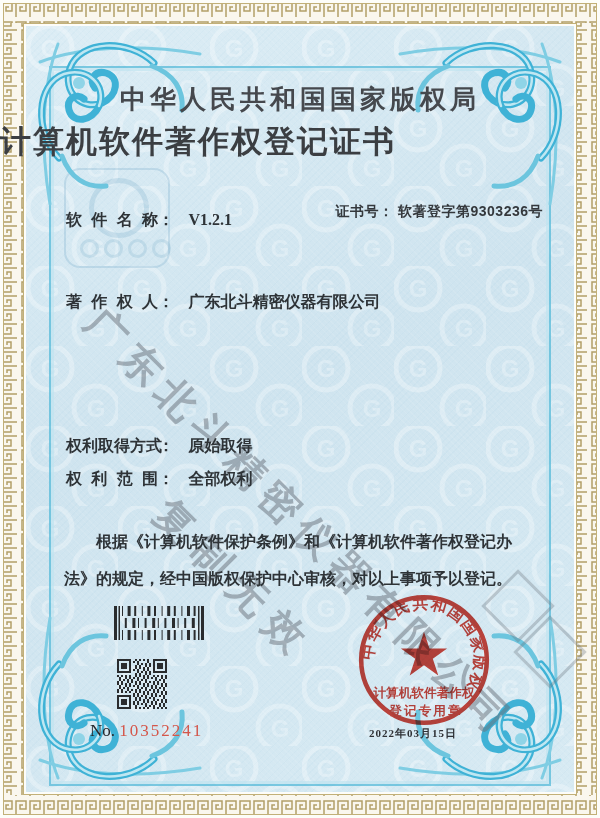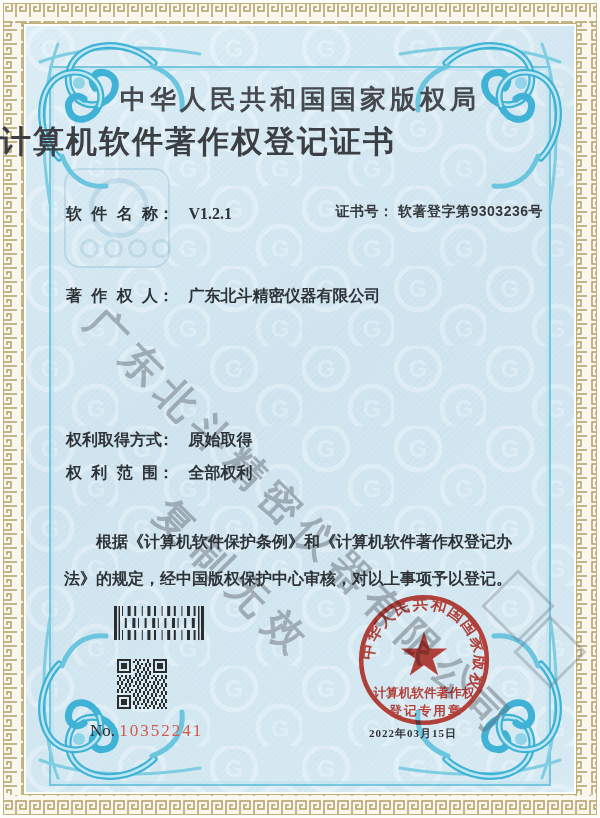--- a/index.html
+++ b/index.html
@@ -18,21 +18,21 @@
   .corner.tl{left:32px;top:36px;}
   .corner.tr{right:32px;top:36px;transform:scaleX(-1);}
   .corner.bl{left:32px;bottom:32px;transform:scaleY(-1);}
   .corner.br{right:32px;bottom:32px;transform:scale(-1,-1);}
   .txt{position:absolute;z-index:7;color:#2e3337;}
   .issuer{left:0;right:0;top:82px;text-align:center;font-family:"Liberation Serif","DejaVu Serif",serif;
           font-weight:bold;font-size:26px;letter-spacing:4px;color:#45484d;}
   .title{left:0;right:0;top:121px;text-align:left;font-family:"Liberation Serif","DejaVu Serif",serif;
          font-weight:bold;font-size:31px;letter-spacing:2px;color:#3b3e42;}
   .certno{right:57px;top:171px;font-size:14px;font-weight:bold;color:#34383c;letter-spacing:.5px;margin-top:32px;}
-  .row{left:66px;font-size:16px;font-weight:bold;line-height:22px;white-space:nowrap;}
+  .row{left:66px;font-size:16px;font-weight:bold;line-height:22px;white-space:nowrap;margin-top:6px;}
   .lbl{display:inline-block;width:92px;text-align:justify;text-align-last:justify;vertical-align:top;}
   .colon{vertical-align:top;}
   .val,.vals{display:inline-block;margin-left:10px;vertical-align:top;
          font-family:"Liberation Serif","DejaVu Serif",serif;}
   .statement{left:64px;top:523px;width:470px;font-size:16px;font-weight:600;line-height:37px;
          text-indent:32px;font-family:"Liberation Serif","DejaVu Serif",serif;color:#2e3337;}
   .serial{left:90px;top:721px;font-family:"Liberation Serif","DejaVu Serif",serif;font-size:17px;}
   .serial .no{color:#26282c;}
   .serial .digits{color:#d4574b;letter-spacing:2px;margin-left:0;}
   .issue-date{left:369px;top:726px;font-family:Liberation Serif, serif;

